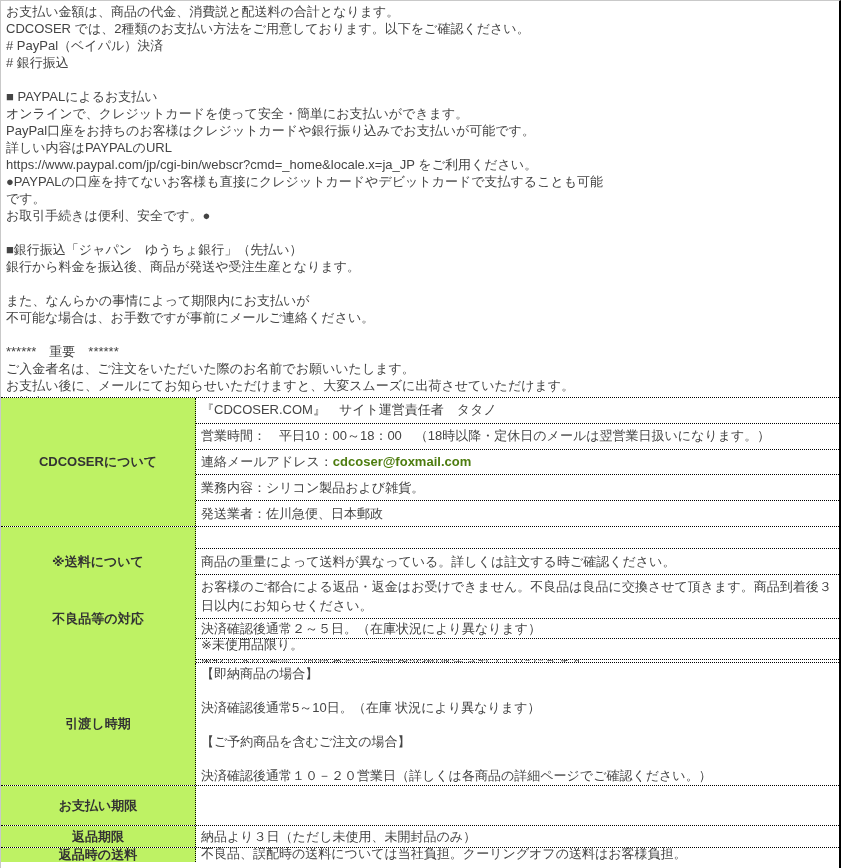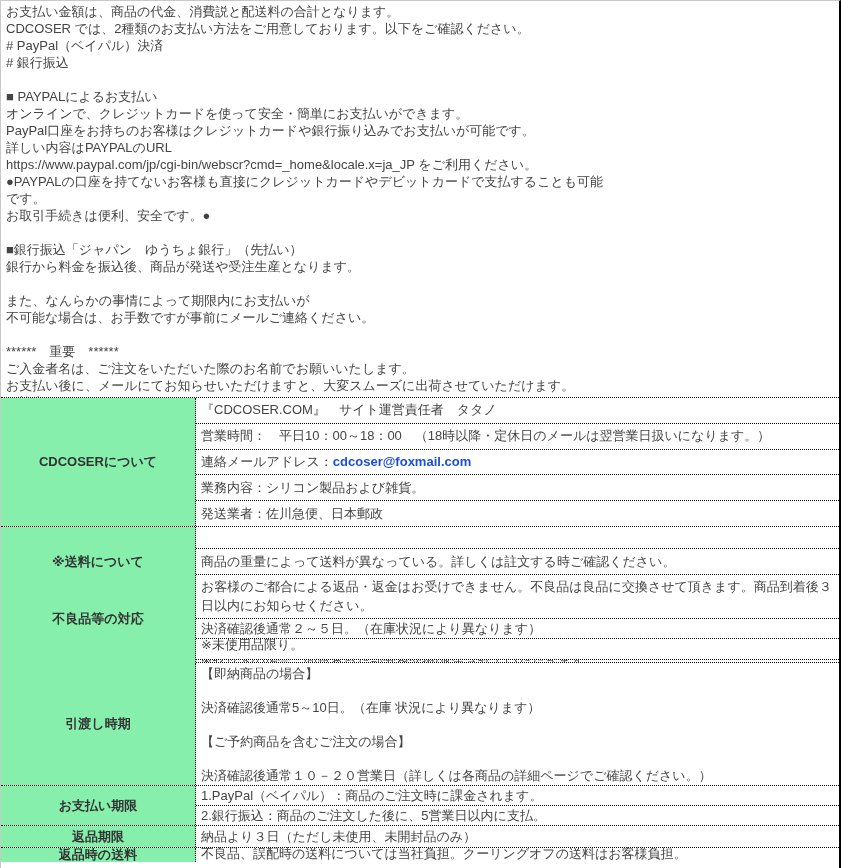--- a/index.html
+++ b/index.html
@@ -17,21 +17,21 @@
     border-right:2px solid #000;
     overflow:hidden;
     background:#fff;
   }
   .row { display:flex; width:100%; }
   .row + .row { border-top:1px dotted #000; }
   .hcell {
     flex:0 0 195px; width:195px;
     display:flex; align-items:center; justify-content:center;
     text-align:center; font-weight:bold; color:#333;
-    background:#86efac;
+    background:#bef264;
     border-right:1px dotted #000;
     padding:0 4px;
   }
   .row-payment .hcell { background:#ffffff; }
   .ccell { flex:1 1 auto; min-width:0; }
   .pre { white-space:pre-line; line-height:17px; padding:2px 5px; overflow:hidden; }
   .subcol { display:flex; flex-direction:column; height:100%; }
   .subrow { display:flex; align-items:center; padding:0 5px; flex:1 1 auto; overflow:hidden; }
   .subrow + .subrow { border-top:1px dotted #000; }
   .single { display:flex; align-items:center; padding:0 5px; height:100%;font-family:Liberation Mono, monospace; }
@@ -42,21 +42,21 @@
   .r5 { height:88px; }
   .r5 .sub-a { flex:0 0 43px; display:block; line-height:19px; padding:2px 2px 0 5px; }
   .r5 .sub-b { flex:0 0 20px; }
   .r5 .sub-c { flex:0 0 13px; }
   .r5 .sub-d { flex:1 1 auto;margin-top:8px; }
   .r6 { height:123px; }
   .r7 { height:40px; }
   .r8 { height:22px; }
   .r9 { height:15px; }
   .r9 .single { align-items:flex-start; line-height:14px; }
-  .email { font-weight:bold; color:#1d4ed8; }
+  .email { font-weight:bold; color:#4d7c0f; }
 </style>
 </head>
 <body>
 
 <div class="info-table">
 
   <div class="row row-payment r1">
     <div class="ccell pre">お支払い金額は、商品の代金、消費説と配送料の合計となります。
 CDCOSER では、2種類のお支払い方法をご用意しております。以下をご確認ください。
 # PayPal（ベイパル）決済
@@ -135,24 +135,20 @@
 
 【ご予約商品を含むご注文の場合】
 
 決済確認後通常１０－２０営業日（詳しくは各商品の詳細ページでご確認ください。）</div>
   </div>
 
   <div class="row r7">
     <div class="hcell">
       <span>お支払い期限</span>
     </div>
-    <div class="ccell subcol">
-      <div class="subrow">1.PayPal（ベイパル）：商品のご注文時に課金されます。</div>
-      <div class="subrow">2.銀行振込：商品のご注文した後に、5営業日以内に支払。</div>
-    </div>
   </div>
 
   <div class="row r8">
     <div class="hcell">
       <span>返品期限</span>
     </div>
     <div class="ccell single">納品より３日（ただし未使用、未開封品のみ）</div>
   </div>
 
   <div class="row r9">

